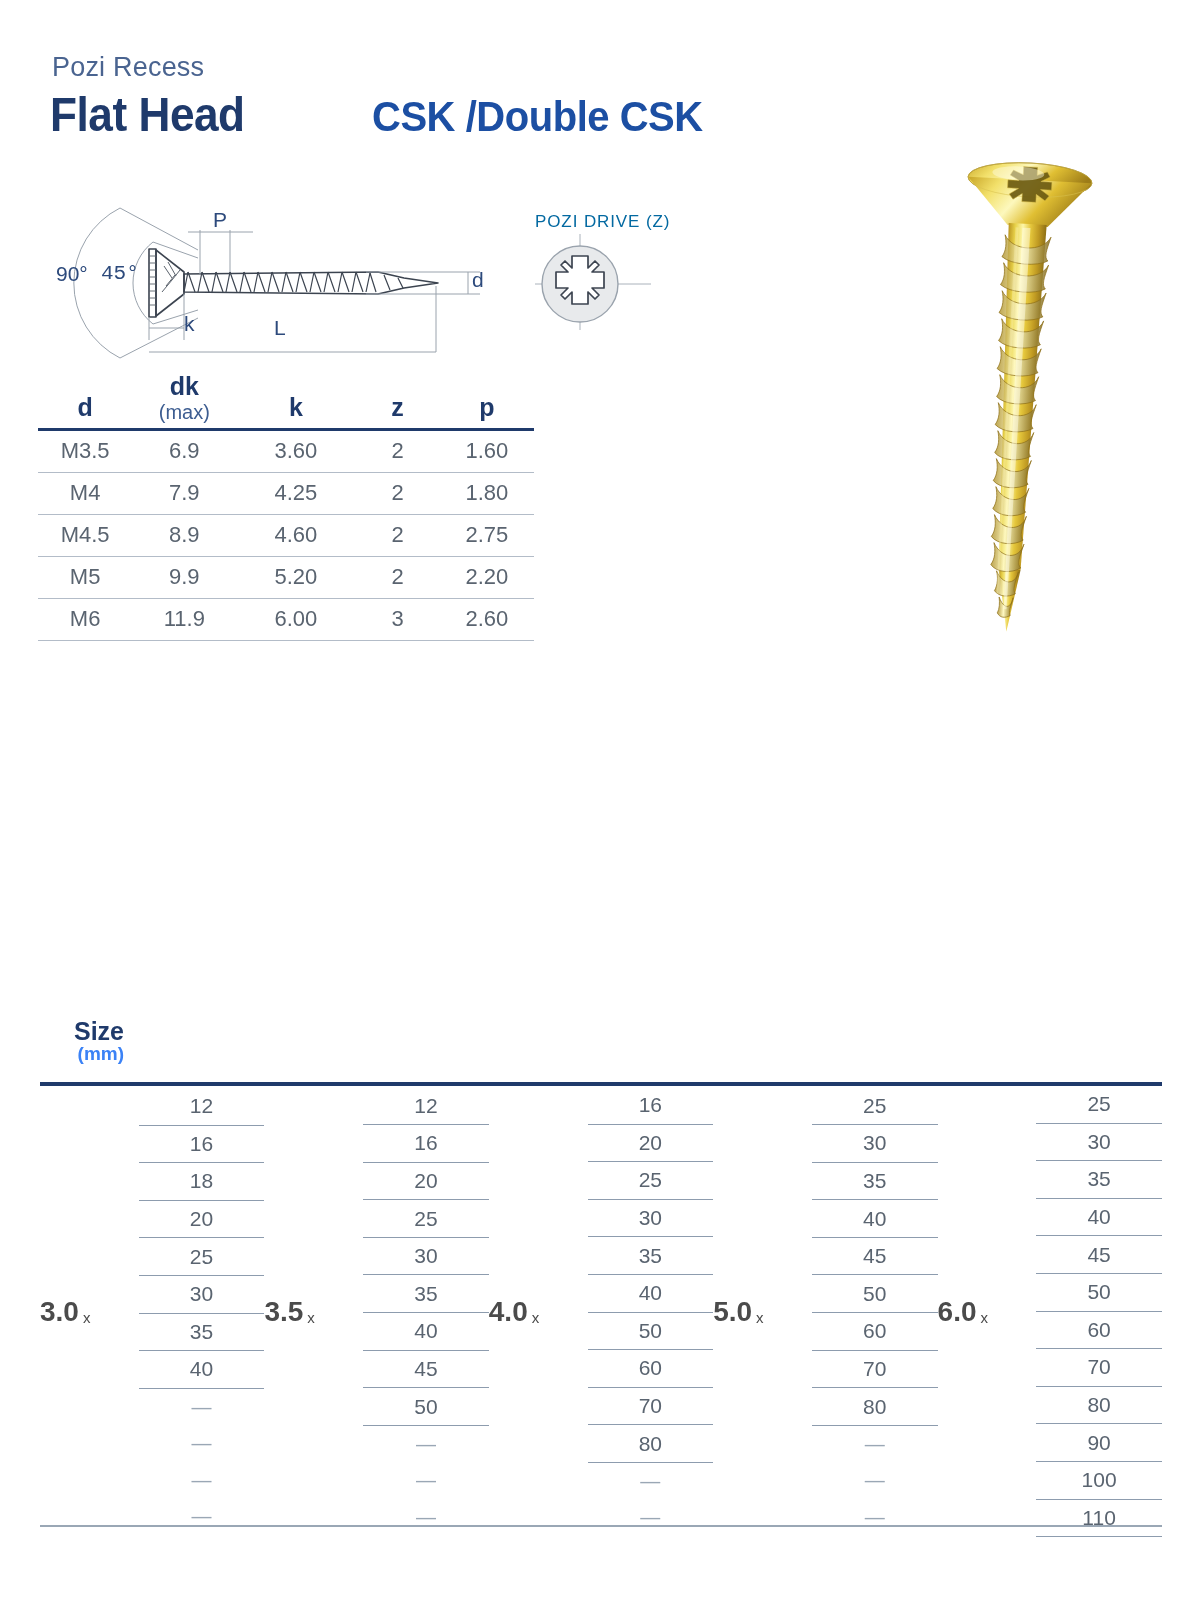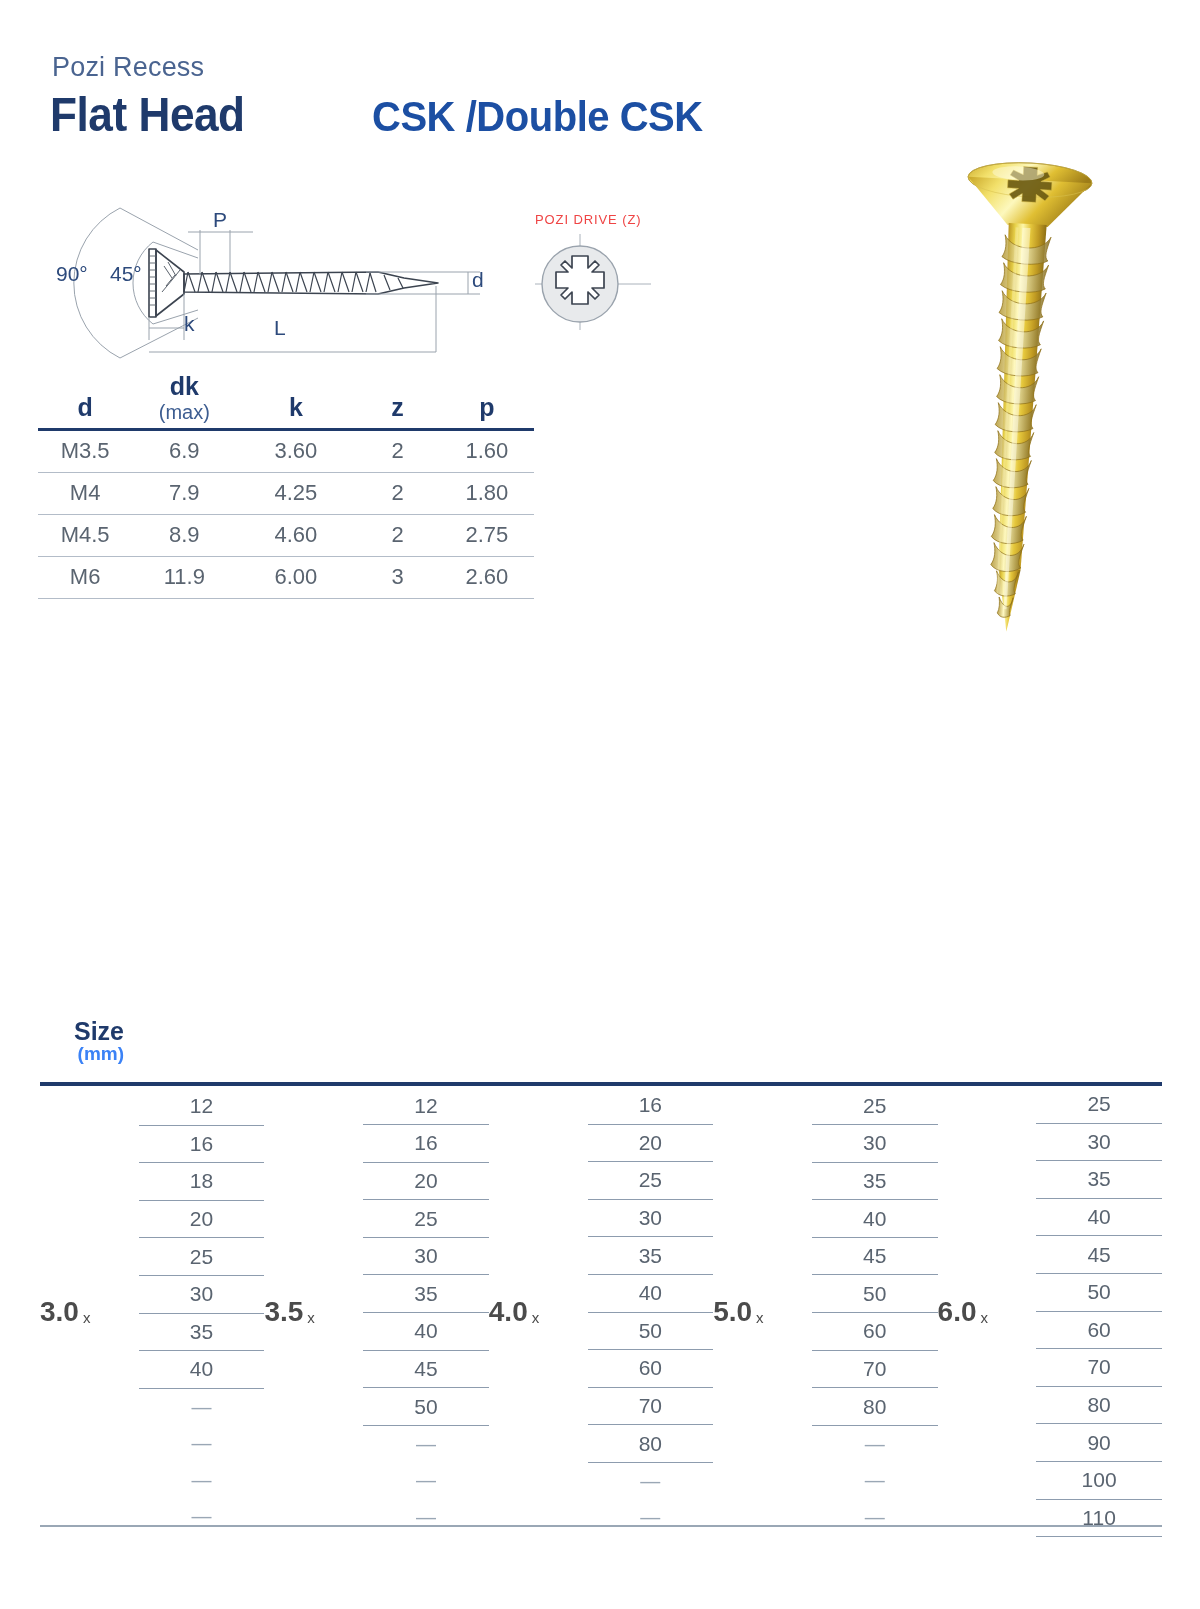--- a/index.html
+++ b/index.html
@@ -59,41 +59,41 @@
     width: 470px;
     height: 165px;
   }
   .diag-label {
     position: absolute;
     font-size: 21px;
     color: #2d4a7c;
     font-weight: 400;
   }
   .lbl-90 { left: 8px;  top: 62px; text-align: right; }
-  .lbl-45 { left: 62px; top: 62px; }
+  .lbl-45 { left: 53px; top: 62px; font-family: Liberation Mono, monospace; }
   .lbl-P  { left: 165px; top: 8px; }
   .lbl-k  { left: 136px; top: 112px; }
   .lbl-L  { left: 226px; top: 116px; }
   .lbl-d  { left: 424px; top: 68px; }
 
   
   .pozi {
     position: absolute;
     left: 533px;
     top: 212px;
     width: 130px;
     height: 130px;
   }
   .pozi-cap {
     position: absolute;
     left: 2px;
     top: 0px;
-    font-size: 13px;
+    font-size: 17px;
     letter-spacing: 0.9px;
-    color: #ef4444;
+    color: #0369a1;
     white-space: nowrap;
   }
 
   
   .photo {
     position: absolute;
     left: 900px;
     top: 140px;
     width: 230px;
     height: 530px;
@@ -411,20 +411,27 @@
           <td class="c-p">1.80</td>
         </tr>
         <tr>
           <td class="c-d">M4.5</td>
           <td class="c-dk">8.9</td>
           <td class="c-k">4.60</td>
           <td class="c-z">2</td>
           <td class="c-p">2.75</td>
         </tr>
         <tr>
+          <td class="c-d">M5</td>
+          <td class="c-dk">9.9</td>
+          <td class="c-k">5.20</td>
+          <td class="c-z">2</td>
+          <td class="c-p">2.20</td>
+        </tr>
+        <tr>
           <td class="c-d">M6</td>
           <td class="c-dk">11.9</td>
           <td class="c-k">6.00</td>
           <td class="c-z">3</td>
           <td class="c-p">2.60</td>
         </tr>
       </tbody>
   </table>
 </div>
 

